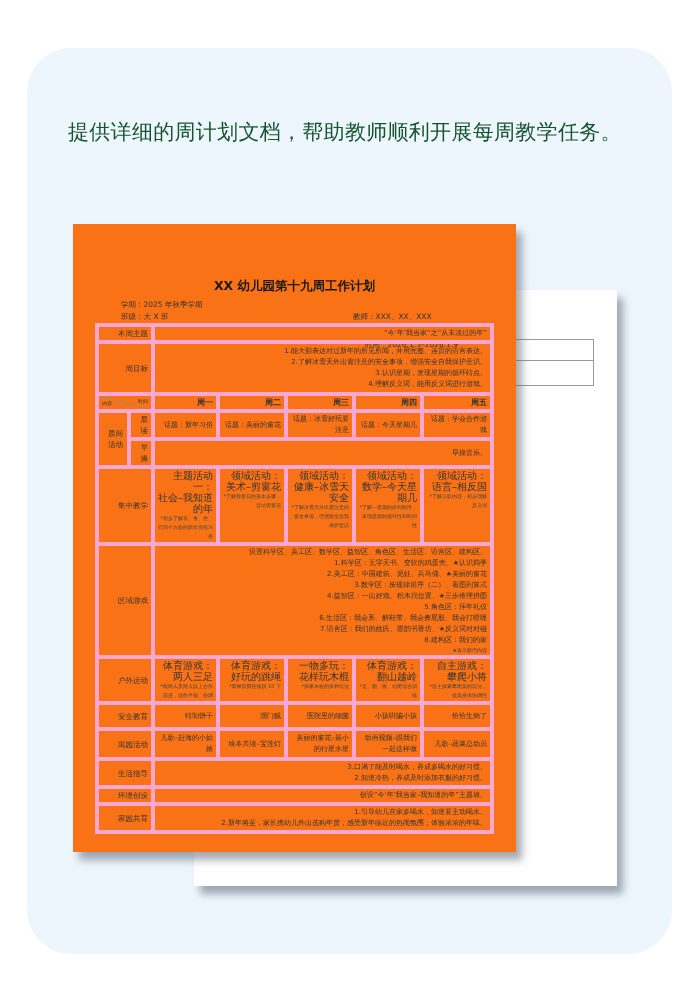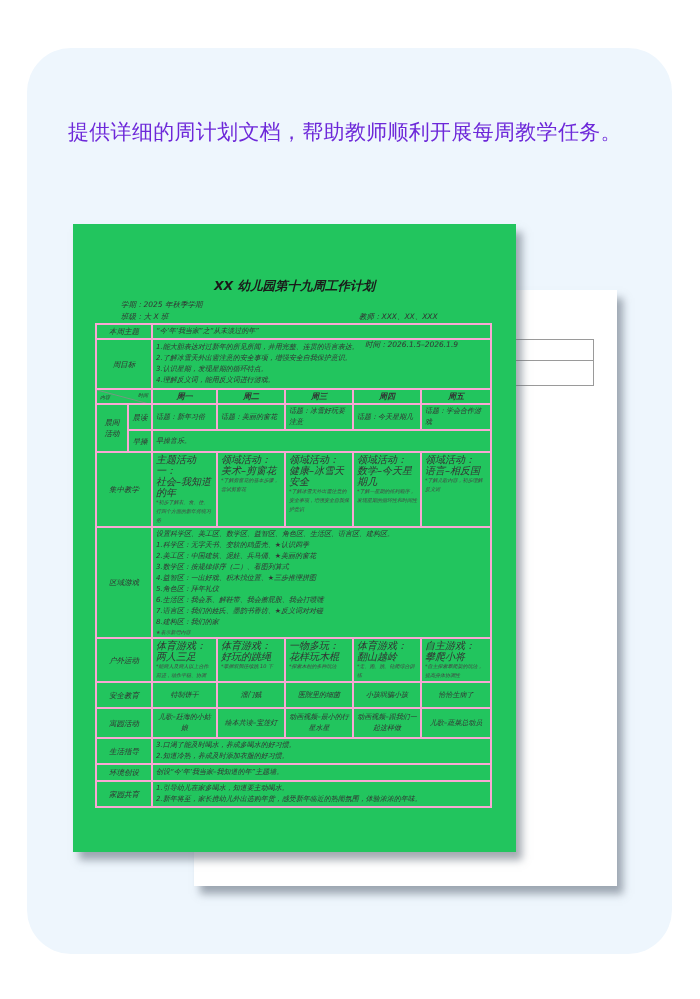--- a/index.html
+++ b/index.html
@@ -5,51 +5,50 @@
   * { box-sizing: border-box; margin: 0; padding: 0; }
   html, body { width: 700px; height: 999px; background: #ffffff; overflow: hidden; }
   body { font-family: "DejaVu Sans", "Liberation Sans", sans-serif; position: relative; }
 
   .card {
     position: absolute; left: 27px; top: 48px; width: 645px; height: 906px;
     background: #eef6fd; border-radius: 44px;
   }
   .caption {
     position: absolute; left: 68px; top: 115px; width: 580px;
-    font-size: 21px; line-height: 34px; color: #6d28d9; letter-spacing: 0.3px;
+    font-size: 21px; line-height: 34px; color: #14532d; letter-spacing: 0.3px;
   }
 
   .page-back {
     position: absolute; left: 194px; top: 290px; width: 423px; height: 596px;
     background: #ffffff;
     box-shadow: 6px 8px 8px rgba(90,100,115,0.55);
   }
   .page-back .stub {
     position: absolute; left: 0; width: 400px; border: 1px solid #9a9a9a; border-left: none;
   }
   .page-front {
     position: absolute; left: 73px; top: 224px; width: 443px; height: 628px;
-    background: #22c55e;
+    background: #f97316;
     box-shadow: 6px 8px 8px rgba(90,100,115,0.55);
-    font-style: italic;
   }
 
   .doc-title {
     position: absolute; left: 0; top: 54px; width: 100%; text-align: center;
     font-size: 12.5px; font-weight: bold; color: #1a1a1a;
   }
   .meta { position: absolute; font-size: 7.5px; color: #333; white-space: nowrap; }
 
   table.plan {
     position: absolute; left: 22px; top: 99px; width: 395px;
     border-collapse: collapse; table-layout: fixed;
     font-size: 7px; color: #333; line-height: 11px;
   }
   table.plan td {
-    border: 2px solid #f9a8d4; padding: 1px 3px; vertical-align: middle;
+    border: 4px solid #f9a8d4; padding: 1px 3px; vertical-align: middle; text-align: right;
   }
   .c { text-align: center; }
   .lbl { text-align: center; font-size: 7.5px; }
   .big { font-size: 10px; line-height: 11px; }
   .note { font-size: 5px; line-height: 9px; color: #444; display: block; }
   .diag { position: relative; height: 14px; padding: 0 !important; overflow: hidden; }
   .diag svg { position: absolute; left: 0; top: 0; }
   .diag .t1 { position: absolute; right: 3px; top: 0; font-size: 5px; }
   .diag .t2 { position: absolute; left: 3px; bottom: 0; font-size: 5px; }
   .dayhead { text-align: center; font-size: 8px; font-weight: bold; }
@@ -65,21 +64,21 @@
 <div class="page-back">
   <div class="stub" style="top:49px;height:22px;"></div>
   <div class="stub" style="top:70px;height:26px;"></div>
 </div>
 
 <div class="page-front">
   <div class="doc-title">XX 幼儿园第十九周工作计划</div>
   <div class="meta" style="left:48px;top:76px;">学期：2025 年秋季学期</div>
   <div class="meta" style="left:48px;top:88px;">班级：大 X 班</div>
   <div class="meta" style="left:292px;top:76px;margin-top:40px;">时间：2026.1.5–2026.1.9</div>
-  <div class="meta" style="left:286px;top:88px;">教师：XXX、XX、XXX</div>
+  <div class="meta" style="left:280px;top:88px;">教师：XXX、XX、XXX</div>
 
   <table class="plan">
     <colgroup>
       <col style="width:32px">
         <col style="width:24px">
       <col style="width:65px">
         <col style="width:68px">
         <col style="width:68px">
         <col style="width:68px">
         <col style="width:70px">
@@ -210,21 +209,21 @@
       <td class="c">溜门贼</td>
       <td class="c">医院里的细菌</td>
       <td class="c">小孩哄骗小孩</td>
       <td class="c">恰恰生病了</td>
     </tr>
 
     <tr>
       <td colspan="2" class="lbl" style="height:30px;">寓园活动</td>
       <td class="c">儿歌–赶海的小姑娘</td>
       <td class="c">绘本共读–宝莲灯</td>
-      <td class="c">动画视频–最小的行星水星</td>
+      <td class="c">美丽的窗花–最小的行星水星</td>
       <td class="c">动画视频–跟我们一起这样做</td>
       <td class="c">儿歌–蔬菜总动员</td>
     </tr>
 
     <tr>
       <td colspan="2" class="lbl">生活指导</td>
       <td colspan="5">
         <span class="ml">3.口渴了能及时喝水，养成多喝水的好习惯。</span>
         <span class="ml">2.知道冷热，养成及时添加衣服的好习惯。</span>
       </td>

